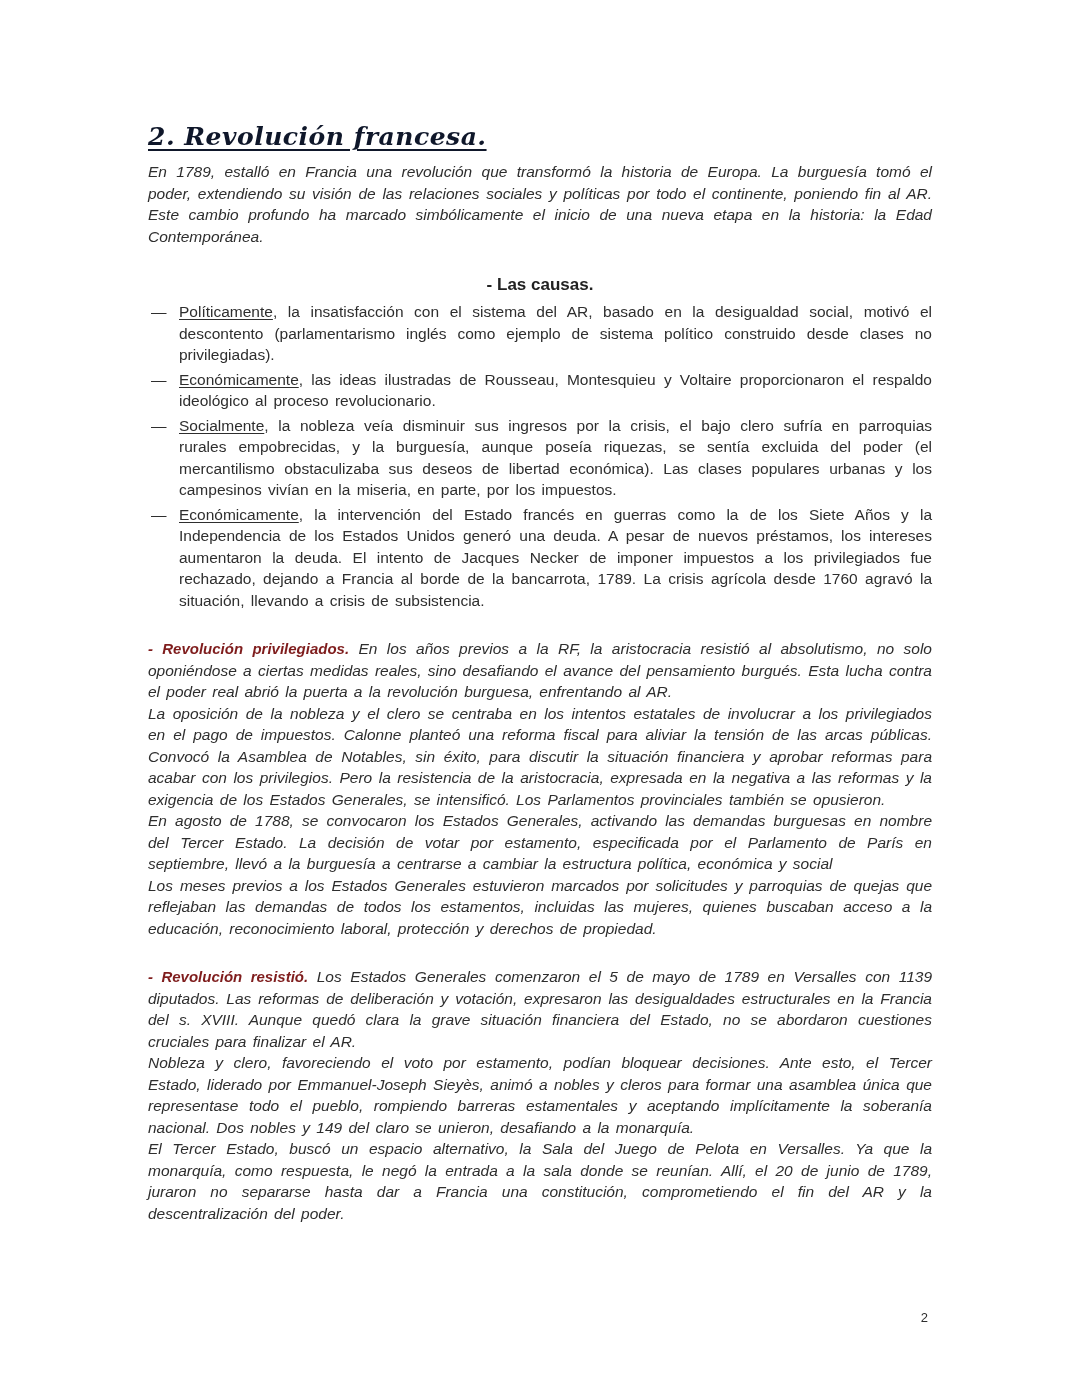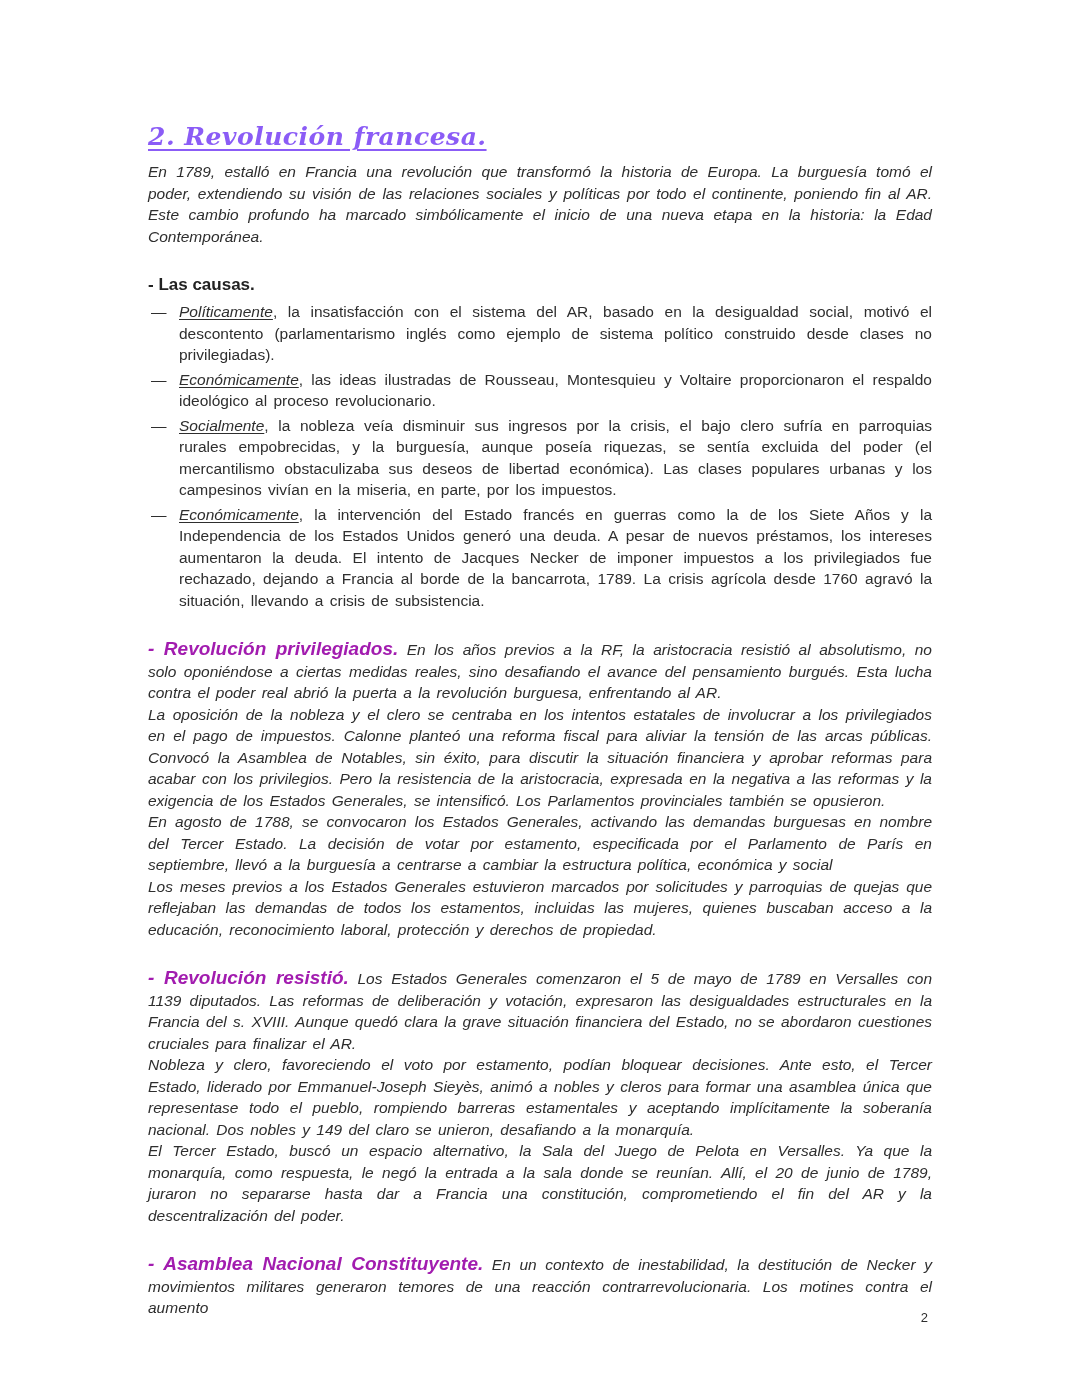--- a/index.html
+++ b/index.html
@@ -20,44 +20,45 @@
   }
   .doc-title {
     font-family: "DejaVu Serif", serif;
     font-style: italic;
     font-weight: 700;
     font-size: 25px;
     letter-spacing: 0.5px;
     text-decoration: underline;
     text-underline-offset: 4px;
     margin: 0 0 10px 0;
-    color: #8b5cf6;
+    color: #0f172a;
   }
   .para {
     font-size: 15.5px;
     line-height: 21.5px;
     text-align: justify;
     margin: 0;
     word-spacing: 2px;
     font-style: italic;
   }
   .section-block {
     margin-top: 27px;
   }
   .heading-line {
     font-weight: 700;
     font-size: 17px;
     line-height: 22px;
     margin: 0 0 5px 0;
     color: #222;
+    text-align: center;
   }
   .inline-heading {
     font-weight: 700;
-    font-size: 19px;
-    color: #a21caf;
+    font-size: 15px;
+    color: #7f1d1d;
     margin-top: 44px;
   }
   .bullets {
     margin-top: 2px;
   }
   .bullet {
     display: flex;
     margin-top: 3px;
   }
   .bullet-marker {
@@ -70,21 +71,20 @@
   .bullet-text {
     flex: 1;
     font-size: 15.5px;
     line-height: 21.5px;
     text-align: justify;
     word-spacing: 2px;
   }
   .lead {
     text-decoration: underline;
     text-underline-offset: 2px;
-    font-style: italic;
   }
   .page-number {
     position: absolute;
     right: 152px;
     bottom: 72px;
     font-size: 13px;
     color: #2e2e2e;
   }
 </style>
 </head>
@@ -135,22 +135,16 @@
 
   <div class="section-block">
     <p class="para">
       <span class="inline-heading">- Revolución resistió.</span>
       <span>Los Estados Generales comenzaron el 5 de mayo de 1789 en Versalles con 1139 diputados. Las reformas de deliberación y votación, expresaron las desigualdades estructurales en la Francia del s. XVIII. Aunque quedó clara la grave situación financiera del Estado, no se abordaron cuestiones cruciales para finalizar el AR.</span>
     </p>
     <p class="para">Nobleza y clero, favoreciendo el voto por estamento, podían bloquear decisiones. Ante esto, el Tercer Estado, liderado por Emmanuel-Joseph Sieyès, animó a nobles y cleros para formar una asamblea única que representase todo el pueblo, rompiendo barreras estamentales y aceptando implícitamente la soberanía nacional. Dos nobles y 149 del claro se unieron, desafiando a la monarquía.</p>
     <p class="para">El Tercer Estado, buscó un espacio alternativo, la Sala del Juego de Pelota en Versalles. Ya que la monarquía, como respuesta, le negó la entrada a la sala donde se reunían. Allí, el 20 de junio de 1789, juraron no separarse hasta dar a Francia una constitución, comprometiendo el fin del AR y la descentralización del poder.</p>
   </div>
 
-  <div class="section-block">
-    <p class="para">
-      <span class="inline-heading">- Asamblea Nacional Constituyente.</span>
-      <span>En un contexto de inestabilidad, la destitución de Necker y movimientos militares generaron temores de una reacción contrarrevolucionaria. Los motines contra el aumento</span>
-    </p>
-  </div>
 
   <div class="page-number">2</div>
 
 </div>
 
 </body></html>

